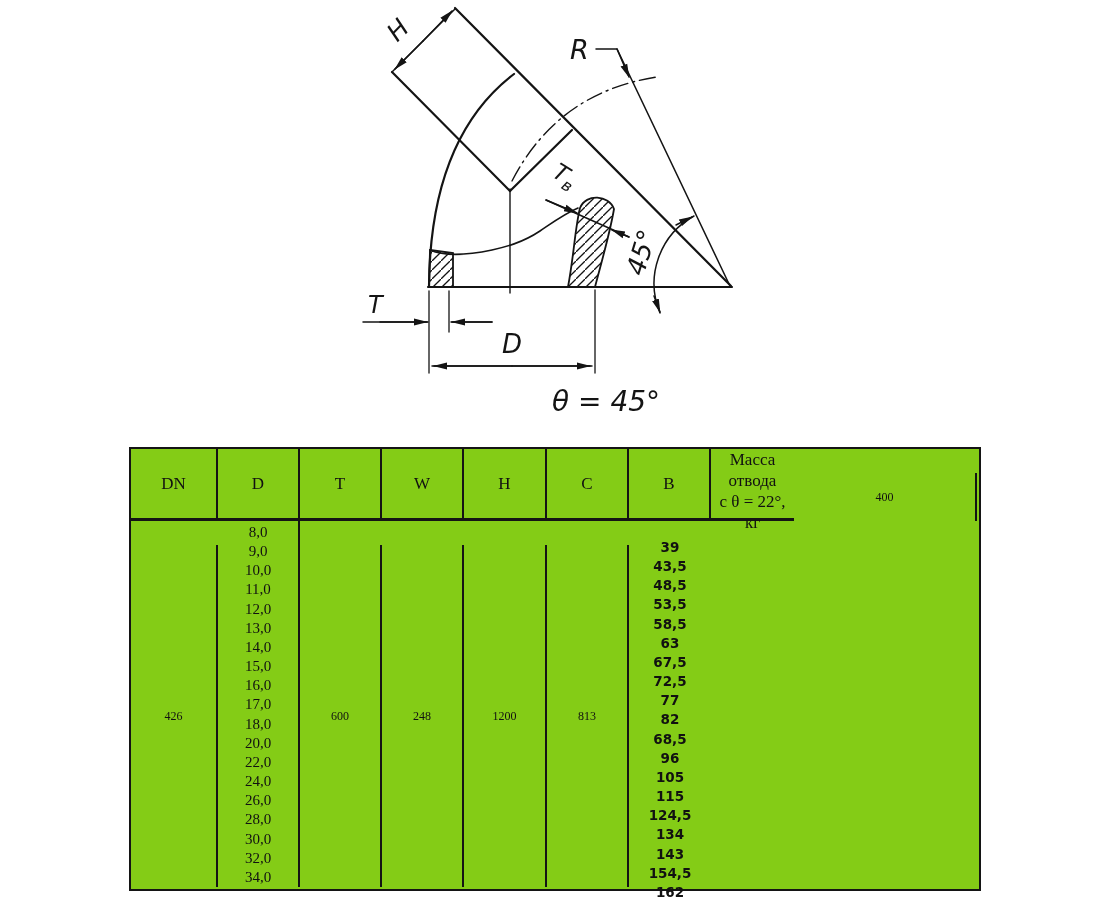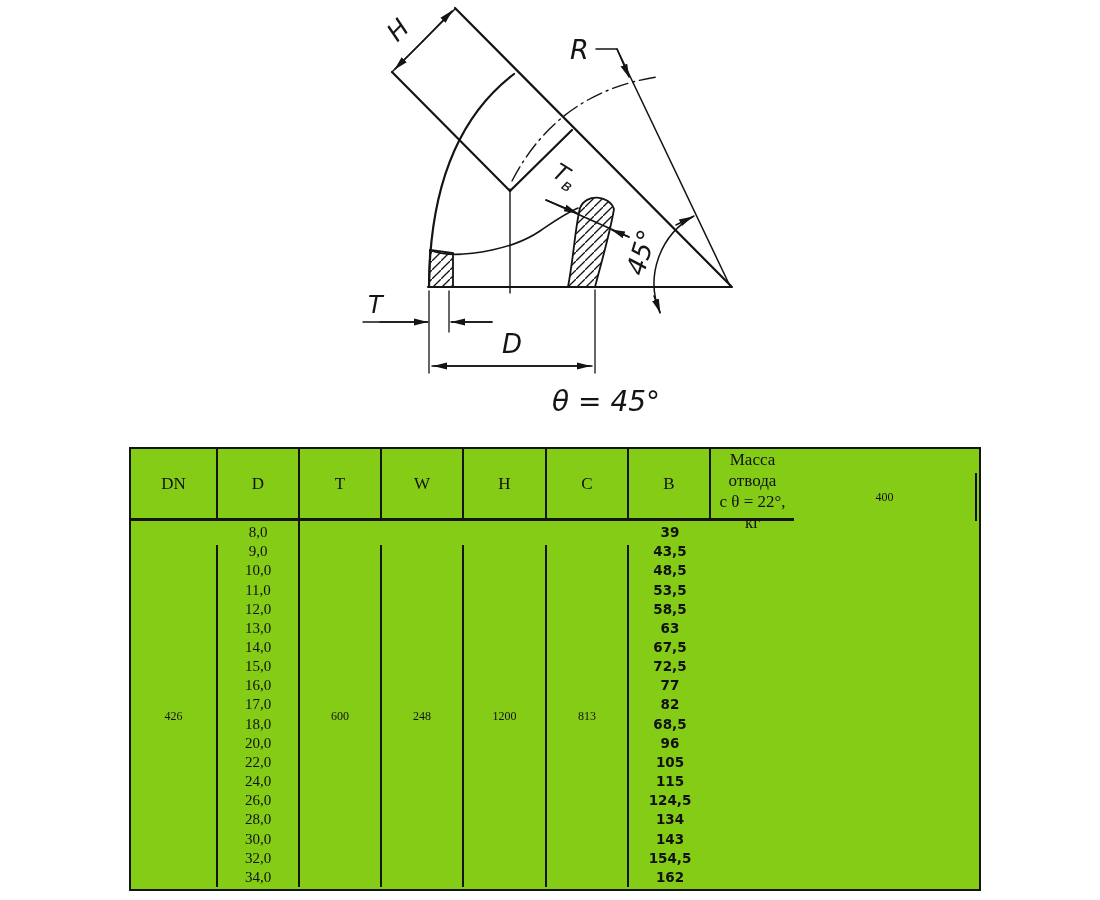--- a/index.html
+++ b/index.html
@@ -10,21 +10,21 @@
   .dim-label{font-family:"DejaVu Sans", sans-serif;font-style:italic;}
   
   .spec-table{position:absolute;left:129px;top:447px;width:852px;height:444px;
       border:2px solid #141414;box-sizing:border-box;display:grid;
       grid-template-columns:87px 82px 82px 82px 83px 82px 82px 83px 183px;
       grid-template-rows:72px 366px;background:#84cc16;}
   .cell{border-right:2px solid #141414;box-sizing:border-box;display:flex;
       align-items:center;justify-content:center;text-align:center;}
   .cell.last{border-right:none;margin-top:15px;}
   .hcell{border-bottom:3px solid #141414;font-size:17px;line-height:21px;}
-  .vals{align-items:flex-end;padding-top:18px;}
+  .vals{align-items:flex-start;padding-top:2px;}
   .lines{white-space:pre-line;line-height:19.15px;font-size:15px;text-align:center;}
   .lines.sans{font-family:"DejaVu Sans", sans-serif;font-size:13.5px;font-weight:bold;}
   .single{font-size:12px;margin-top:24px;}
 </style>
 </head>
 <body>
 <div class="page">
 
 <svg class="drawing-svg" width="1100" height="435" viewBox="0 0 1100 435">
   <defs>

